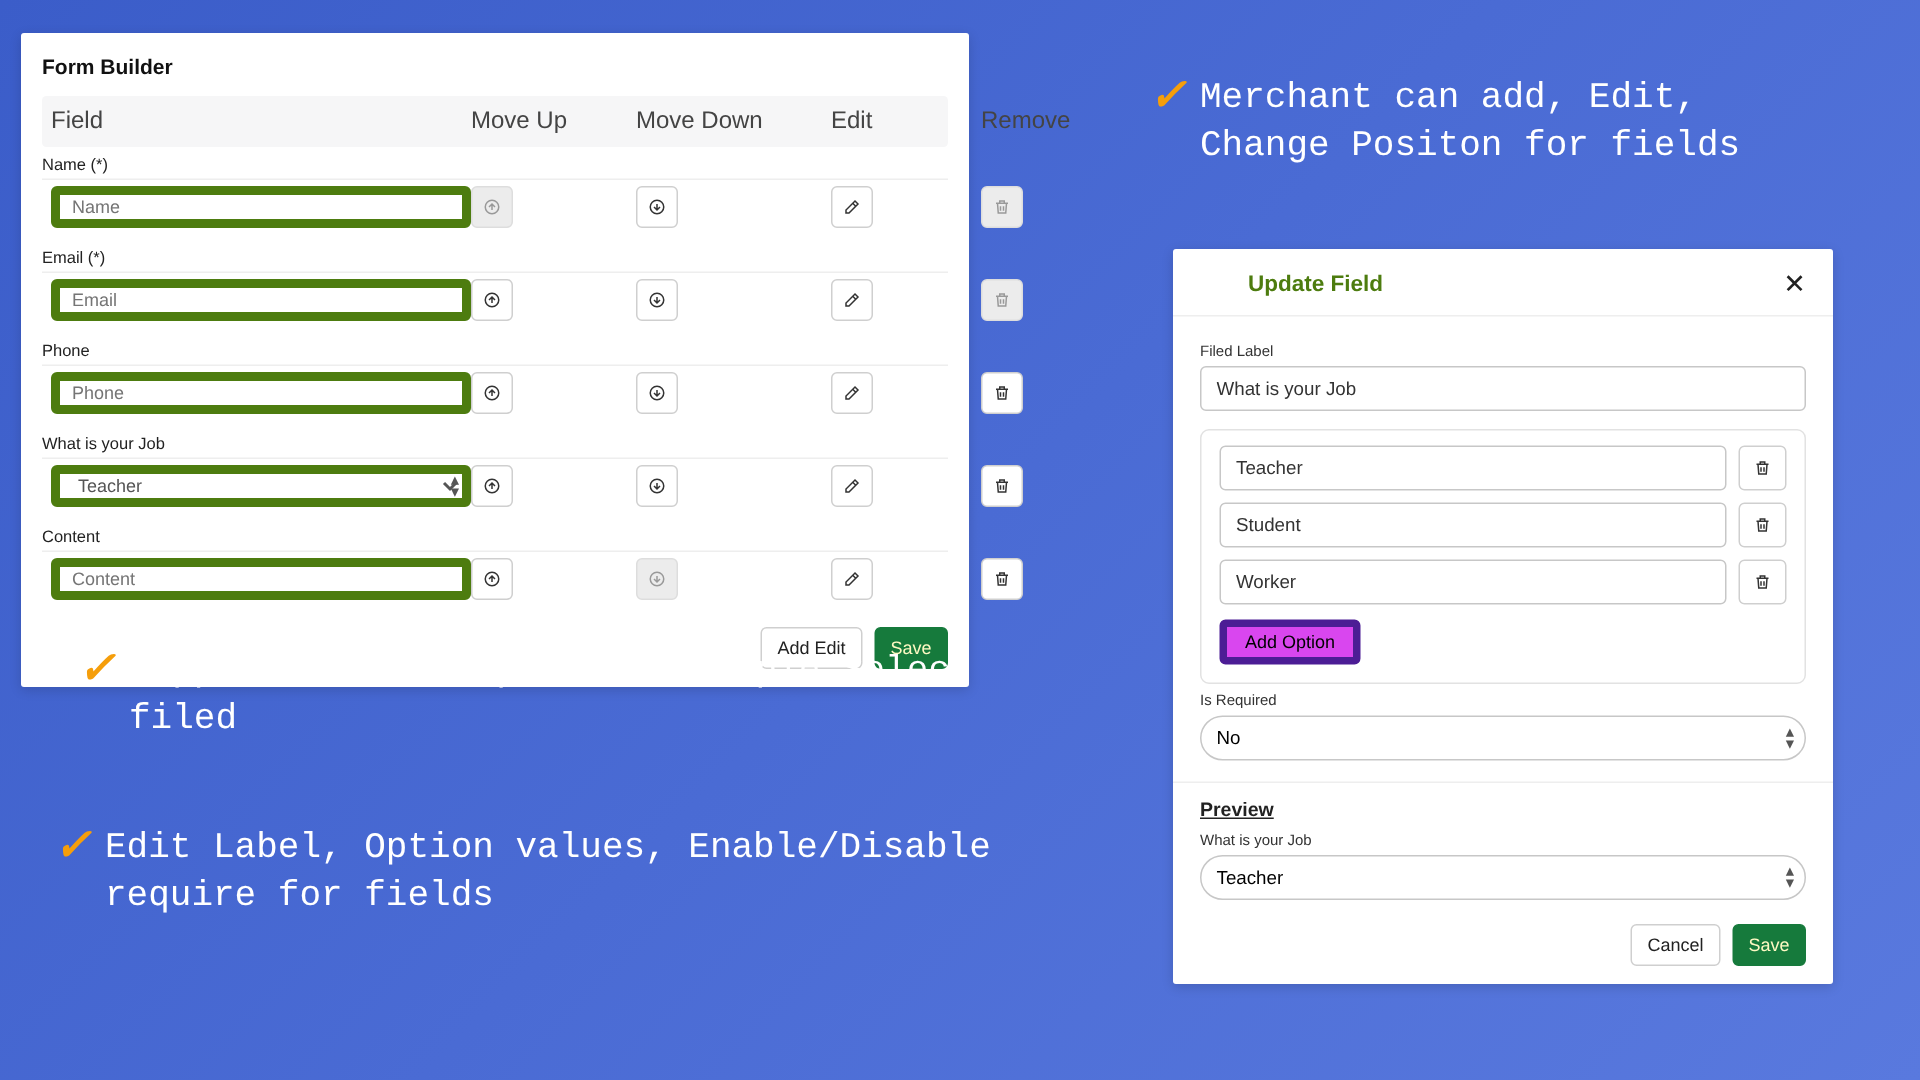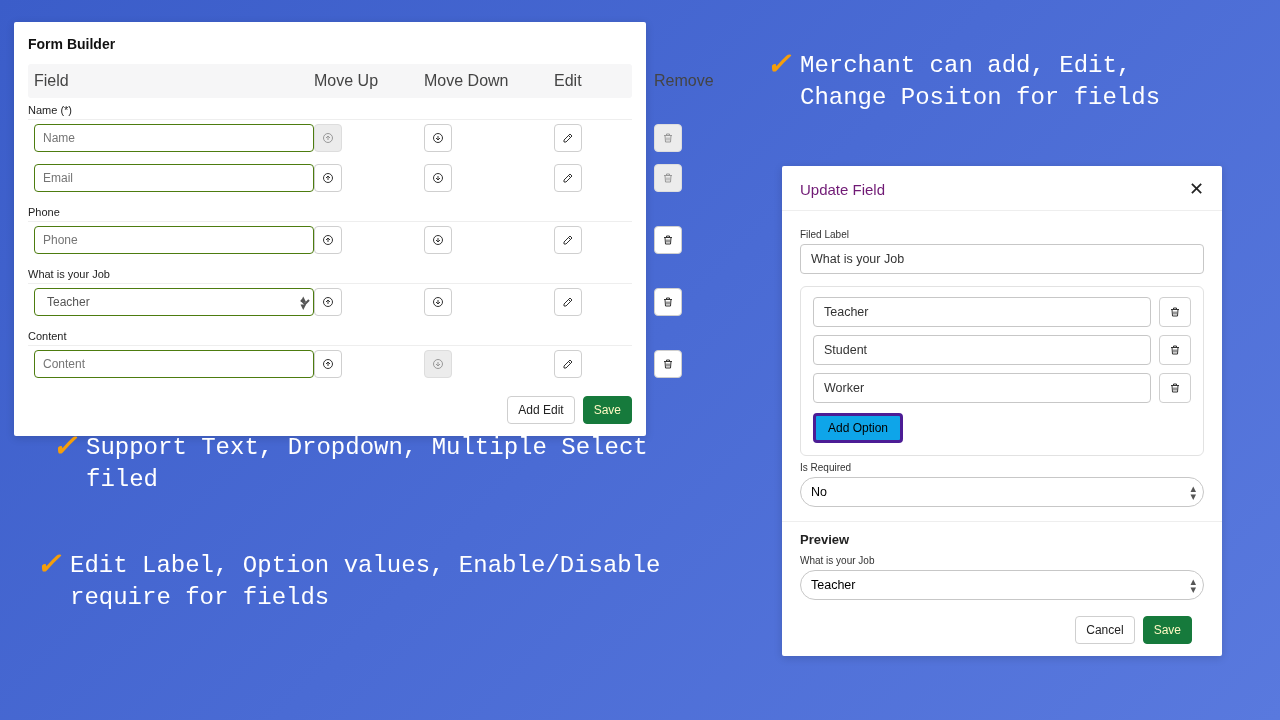--- a/index.html
+++ b/index.html
@@ -21,21 +21,21 @@
     background: #f6f6f7; padding: 8px 6px; font-size: 16px; color: #444;
     border-radius: 3px;
   }
   .fb-row {
     display: grid; grid-template-columns: 280px 110px 130px 100px 100px;
     align-items: center; border-top: 1px solid #eee; padding: 4px 6px 8px;
   }
   .fb-row:first-of-type { border-top: none; }
   .fb-label { font-size: 11px; color: #222; padding: 6px 0 3px; }
   .fb-input, .fb-select {
-    width: 100%; height: 28px; border: 1px solid #4d7c0f; border-radius: 4px;
+    width: 100%; height: 28px; border: 6px solid #4d7c0f; border-radius: 4px;
     padding: 0 8px; font-size: 12px; color: #555; background: #fff;
   }
   .select-wrap { position: relative; }
   .select-wrap::after {
     content: ""; position: absolute; right: 8px; top: 50%; transform: translateY(-50%);
     font-size: 10px; color: #555; line-height: 6px;
     border-left: 4px solid transparent; border-right: 4px solid transparent;
   }
   .select-caret {
     position: absolute; right: 8px; top: 50%; transform: translateY(-50%);
@@ -54,42 +54,42 @@
   }
   .btn.primary { background: #167a3c; color: #fef9c3; border-color: #167a3c; }
   svg { display: block; }
 
   
   .modal { right: 58px; top: 166px; width: 440px; padding: 0 0 12px; }
   .modal-head {
     display: flex; justify-content: space-between; align-items: center;
     padding: 14px 18px 12px; border-bottom: 1px solid #eee;
   }
-  .modal-title { font-size: 15px; font-weight: 400; color: #701a75; }
+  .modal-title { font-size: 15px; font-weight: 700; color: #4d7c0f; margin-left: 32px; }
   .close-x { font-size: 18px; color: #222; cursor: pointer; line-height: 1; }
   .modal-body { padding: 12px 18px 6px; }
   .small-label { font-size: 10px; color: #333; margin: 6px 0 4px; display: block; }
   .m-input {
     width: 100%; height: 30px; border: 1px solid #c7c7c7; border-radius: 4px;
     padding: 0 10px; font-size: 12.5px; color: #333; background: #fff;
   }
   .opt-box {
     border: 1px solid #e2e2e2; border-radius: 6px; padding: 10px 12px 12px; margin-top: 12px;
   }
   .opt-row { display: flex; gap: 8px; margin-bottom: 8px; }
   .opt-row .m-input { flex: 1; }
-  .add-opt { height: 30px; padding: 0 12px; border: 3px solid #4c1d95; border-radius: 4px; background: #0ea5e9; font-size: 12px; cursor: pointer; margin-top: 2px; }
+  .add-opt { height: 30px; padding: 0 12px; border: 5px solid #4c1d95; border-radius: 4px; background: #d946ef; font-size: 12px; cursor: pointer; margin-top: 2px; }
   .m-select-wrap { position: relative; }
   .m-select {
     width: 100%; height: 30px; border: 1px solid #c7c7c7; border-radius: 15px;
     padding: 0 10px; font-size: 12.5px; background: #fff; appearance: none;
   }
   .divider { border-top: 1px solid #eee; margin: 14px -18px 10px; }
-  .preview-title { font-size: 13px; font-weight: 600; color: #222; margin-bottom: 8px; }
-  .modal-foot { display: flex; justify-content: flex-end; gap: 8px; padding: 0 30px; margin-top: 10px; }
+  .preview-title { font-size: 13px; font-weight: 600; color: #222; margin-bottom: 8px; text-decoration: underline; }
+  .modal-foot { display: flex; justify-content: flex-end; gap: 8px; padding: 0 18px; margin-top: 10px; }
 
   
   .bullet { position: absolute; color: #fff; font-family: "Courier New", monospace; font-size: 24px; line-height: 1.35; }
   .check { color: #f59e0b; font-size: 30px; margin-right: 8px; position: absolute; left: -34px; top: -4px; font-weight: bold; font-style: italic; }
   .bullet-wrap { position: relative; padding-left: 0; }
   .b1 { left: 800px; top: 50px; width: 430px; }
   .b2 { left: 86px;  top: 432px; width: 640px; }
   .b3 { left: 70px;  top: 550px; width: 700px; }
 </style>
 </head>
@@ -130,20 +130,21 @@
               </svg>
             </span></div>
           <div><span class="icon-btn disabled">
               <svg width="12" height="12" viewBox="0 0 24 24" fill="none" stroke="currentColor" stroke-width="2">
                 <path d="M4 7h16M9 7V4h6v3M6 7l1 13h10l1-13M10 11v6M14 11v6"></path>
               </svg>
             </span></div>
         </div>
       </div>
       <div>
+        <div class="fb-label">Email (*)</div>
         <div class="fb-row">
           <div><input class="fb-input" value="" placeholder="Email" style=""></div>
           <div><span class="icon-btn">
               <svg width="12" height="12" viewBox="0 0 24 24" fill="none" stroke="currentColor" stroke-width="2">
                 <circle cx="12" cy="12" r="9"></circle>
                 <path d="M12 16V8M8 12l4-4 4 4"></path>
               </svg>
             </span></div>
           <div><span class="icon-btn">
               <svg width="12" height="12" viewBox="0 0 24 24" fill="none" stroke="currentColor" stroke-width="2">

